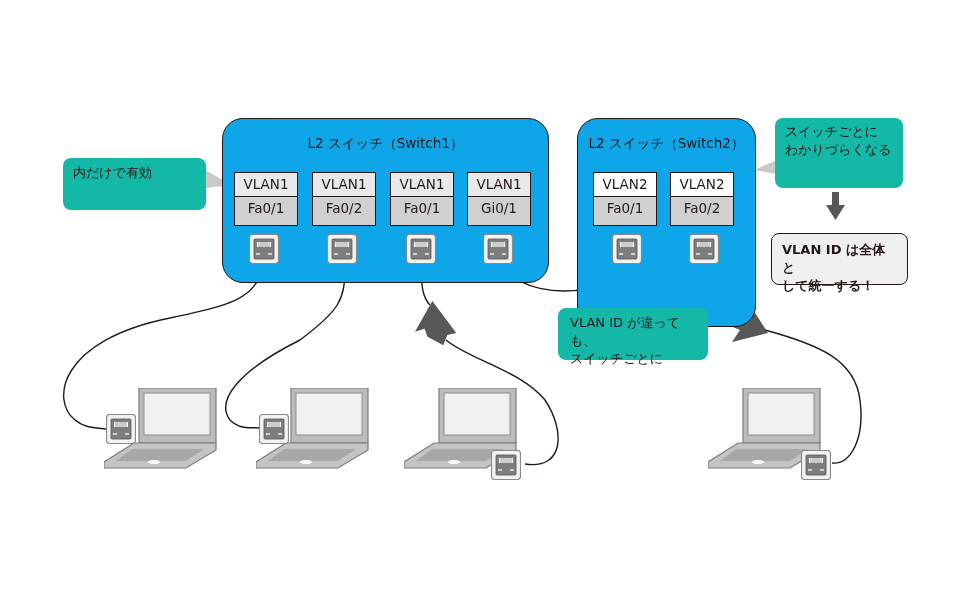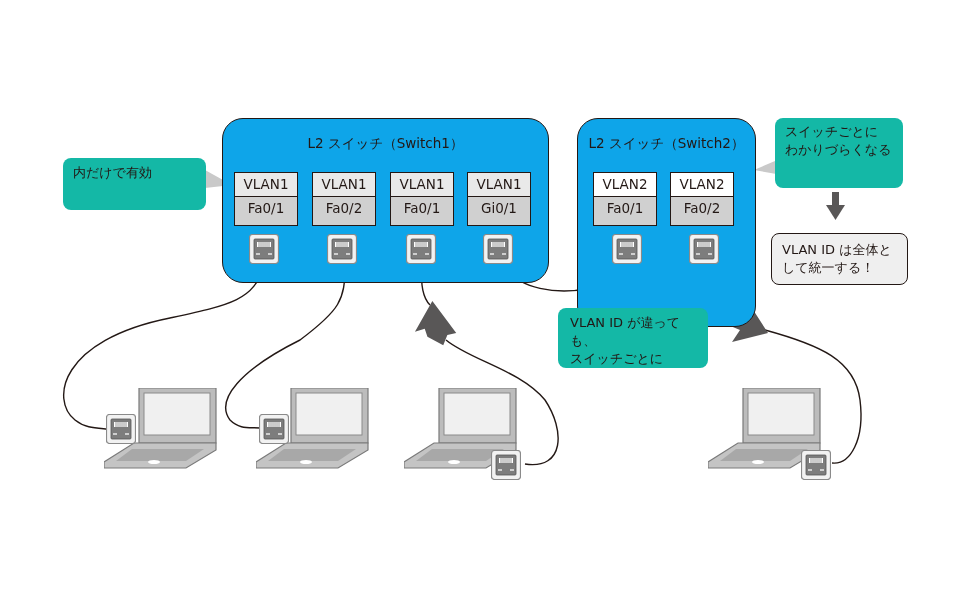--- a/index.html
+++ b/index.html
@@ -153,21 +153,21 @@
 
 <div class="bubble" style="left:63px;top:158px;width:143px;height:52px;">
   <div>内だけで有効</div>
 </div>
 
 <div class="bubble" style="left:775px;top:118px;width:128px;height:70px;padding:5px 10px;">
   <div>スイッチごとに</div>
   <div>わかりづらくなる</div>
 </div>
 
-<div class="bubble-out" style="left:771px;top:233px;width:137px;height:52px;">
+<div class="bubble-out" style="left:771px;top:233px;width:137px;height:52px;font-weight:bold;">
   <div>VLAN ID は全体と</div>
   <div>して統一する！</div>
 </div>
 
-<div class="bubble" style="left:558px;top:308px;width:150px;height:60px;padding:6px 12px;">
+<div class="bubble" style="left:558px;top:308px;width:150px;height:52px;padding:6px 12px;">
   <div>VLAN ID が違っても、</div>
   <div>スイッチごとに</div>
 </div>
 
 </body></html>

